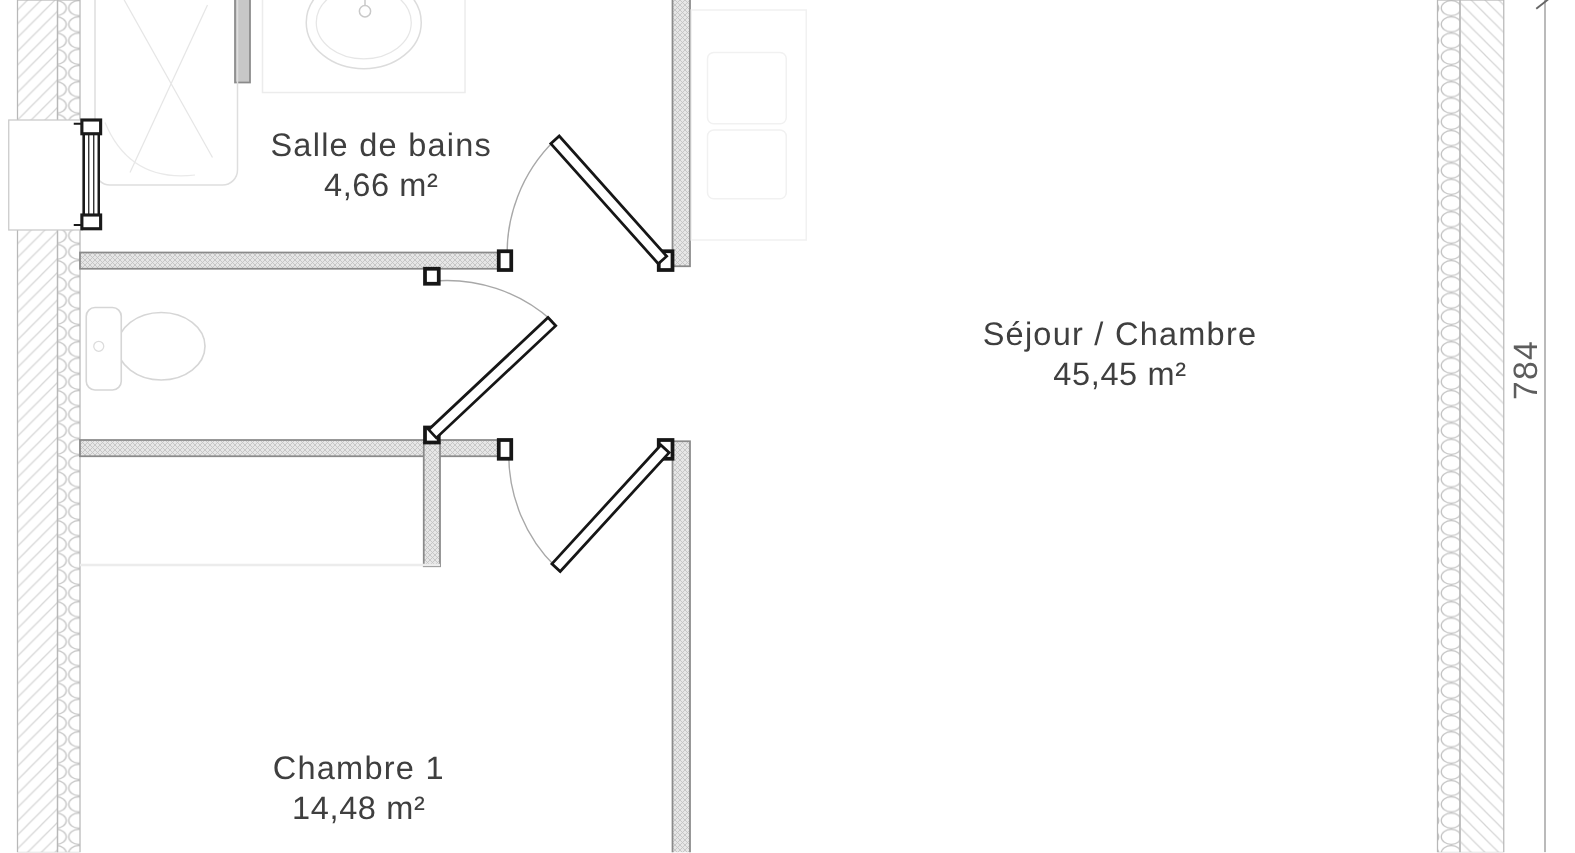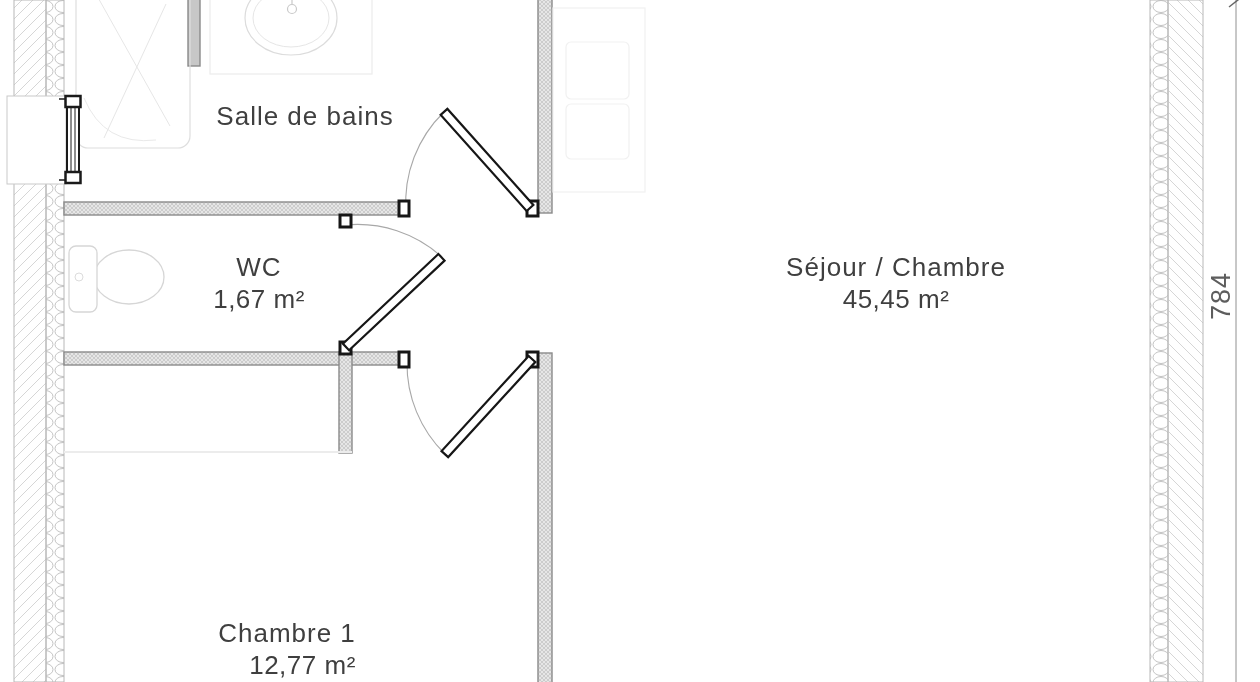--- a/index.html
+++ b/index.html
@@ -106,32 +106,29 @@
     </g>
 
     <g>
       <line x1="1236" y1="0" x2="1236" y2="682" stroke="#909090" stroke-width="1"></line>
       <line x1="1229" y1="7" x2="1243" y2="-4" stroke="#666666" stroke-width="1.5"></line>
     </g>
   </svg>
 
   <div class="room-label" style="left:305px;top:100px;">
     <span style="display:block">Salle de bains</span>
+    <span style="display:block" class="area">4,66 m²</span>
   </div>
 
-  <div class="room-label" style="left:259px;top:251px;">
-    <span style="display:block">WC</span>
-    <span style="display:block" class="area">1,67 m²</span>
-  </div>
 
   <div class="room-label" style="left:896px;top:251px;">
     <span style="display:block">Séjour / Chambre</span>
     <span style="display:block" class="area">45,45 m²</span>
   </div>
 
-  <div class="room-label" style="left:287px;top:617px;text-align:right;">
+  <div class="room-label" style="left:287px;top:598px;">
     <span style="display:block">Chambre 1</span>
-    <span style="display:block" class="area">12,77 m²</span>
+    <span style="display:block" class="area">14,48 m²</span>
   </div>
 
   <div class="dim-label">784</div>
 
 </div>
 
 </body></html>

